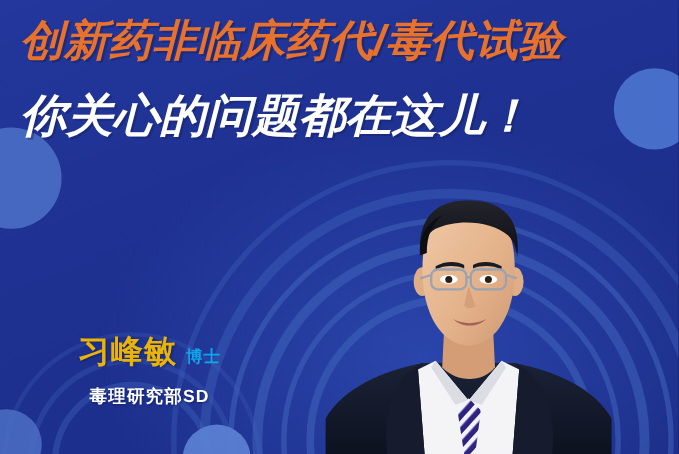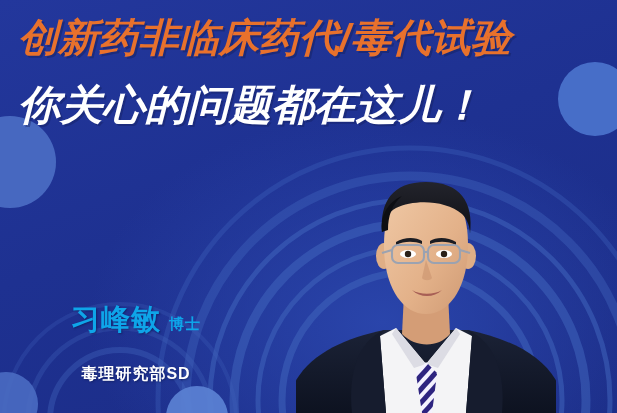--- a/index.html
+++ b/index.html
@@ -113,32 +113,32 @@
   .speaker-line {
     display: flex;
     align-items: baseline;
     justify-content: center;
     gap: 8px;
     white-space: nowrap;
   }
   .speaker-name {
     font-size: 29px;
     font-weight: bold;
+    color: #eab308;
+    letter-spacing: 1px;
+    text-shadow: 1px 1px 2px rgba(10,20,70,.5);
+  }
+  .speaker-degree {
+    font-size: 15px;
+    font-weight: bold;
     color: #0ea5e9;
     letter-spacing: 1px;
-    text-shadow: 1px 1px 2px rgba(10,20,70,.5);
-  }
-  .speaker-degree {
-    font-size: 15px;
-    font-weight: bold;
-    color: #0ea5e9;
-    letter-spacing: 1px;
   }
   .speaker-dept {
-    margin-top: 24px;
+    margin-top: 10px;
     font-size: 16px;
     font-weight: bold;
     color: #ffffff;
     letter-spacing: 1px;
     white-space: nowrap;
     text-shadow: 1px 1px 2px rgba(10,20,70,.5);
   }
 </style>
 </head>
 <body>

